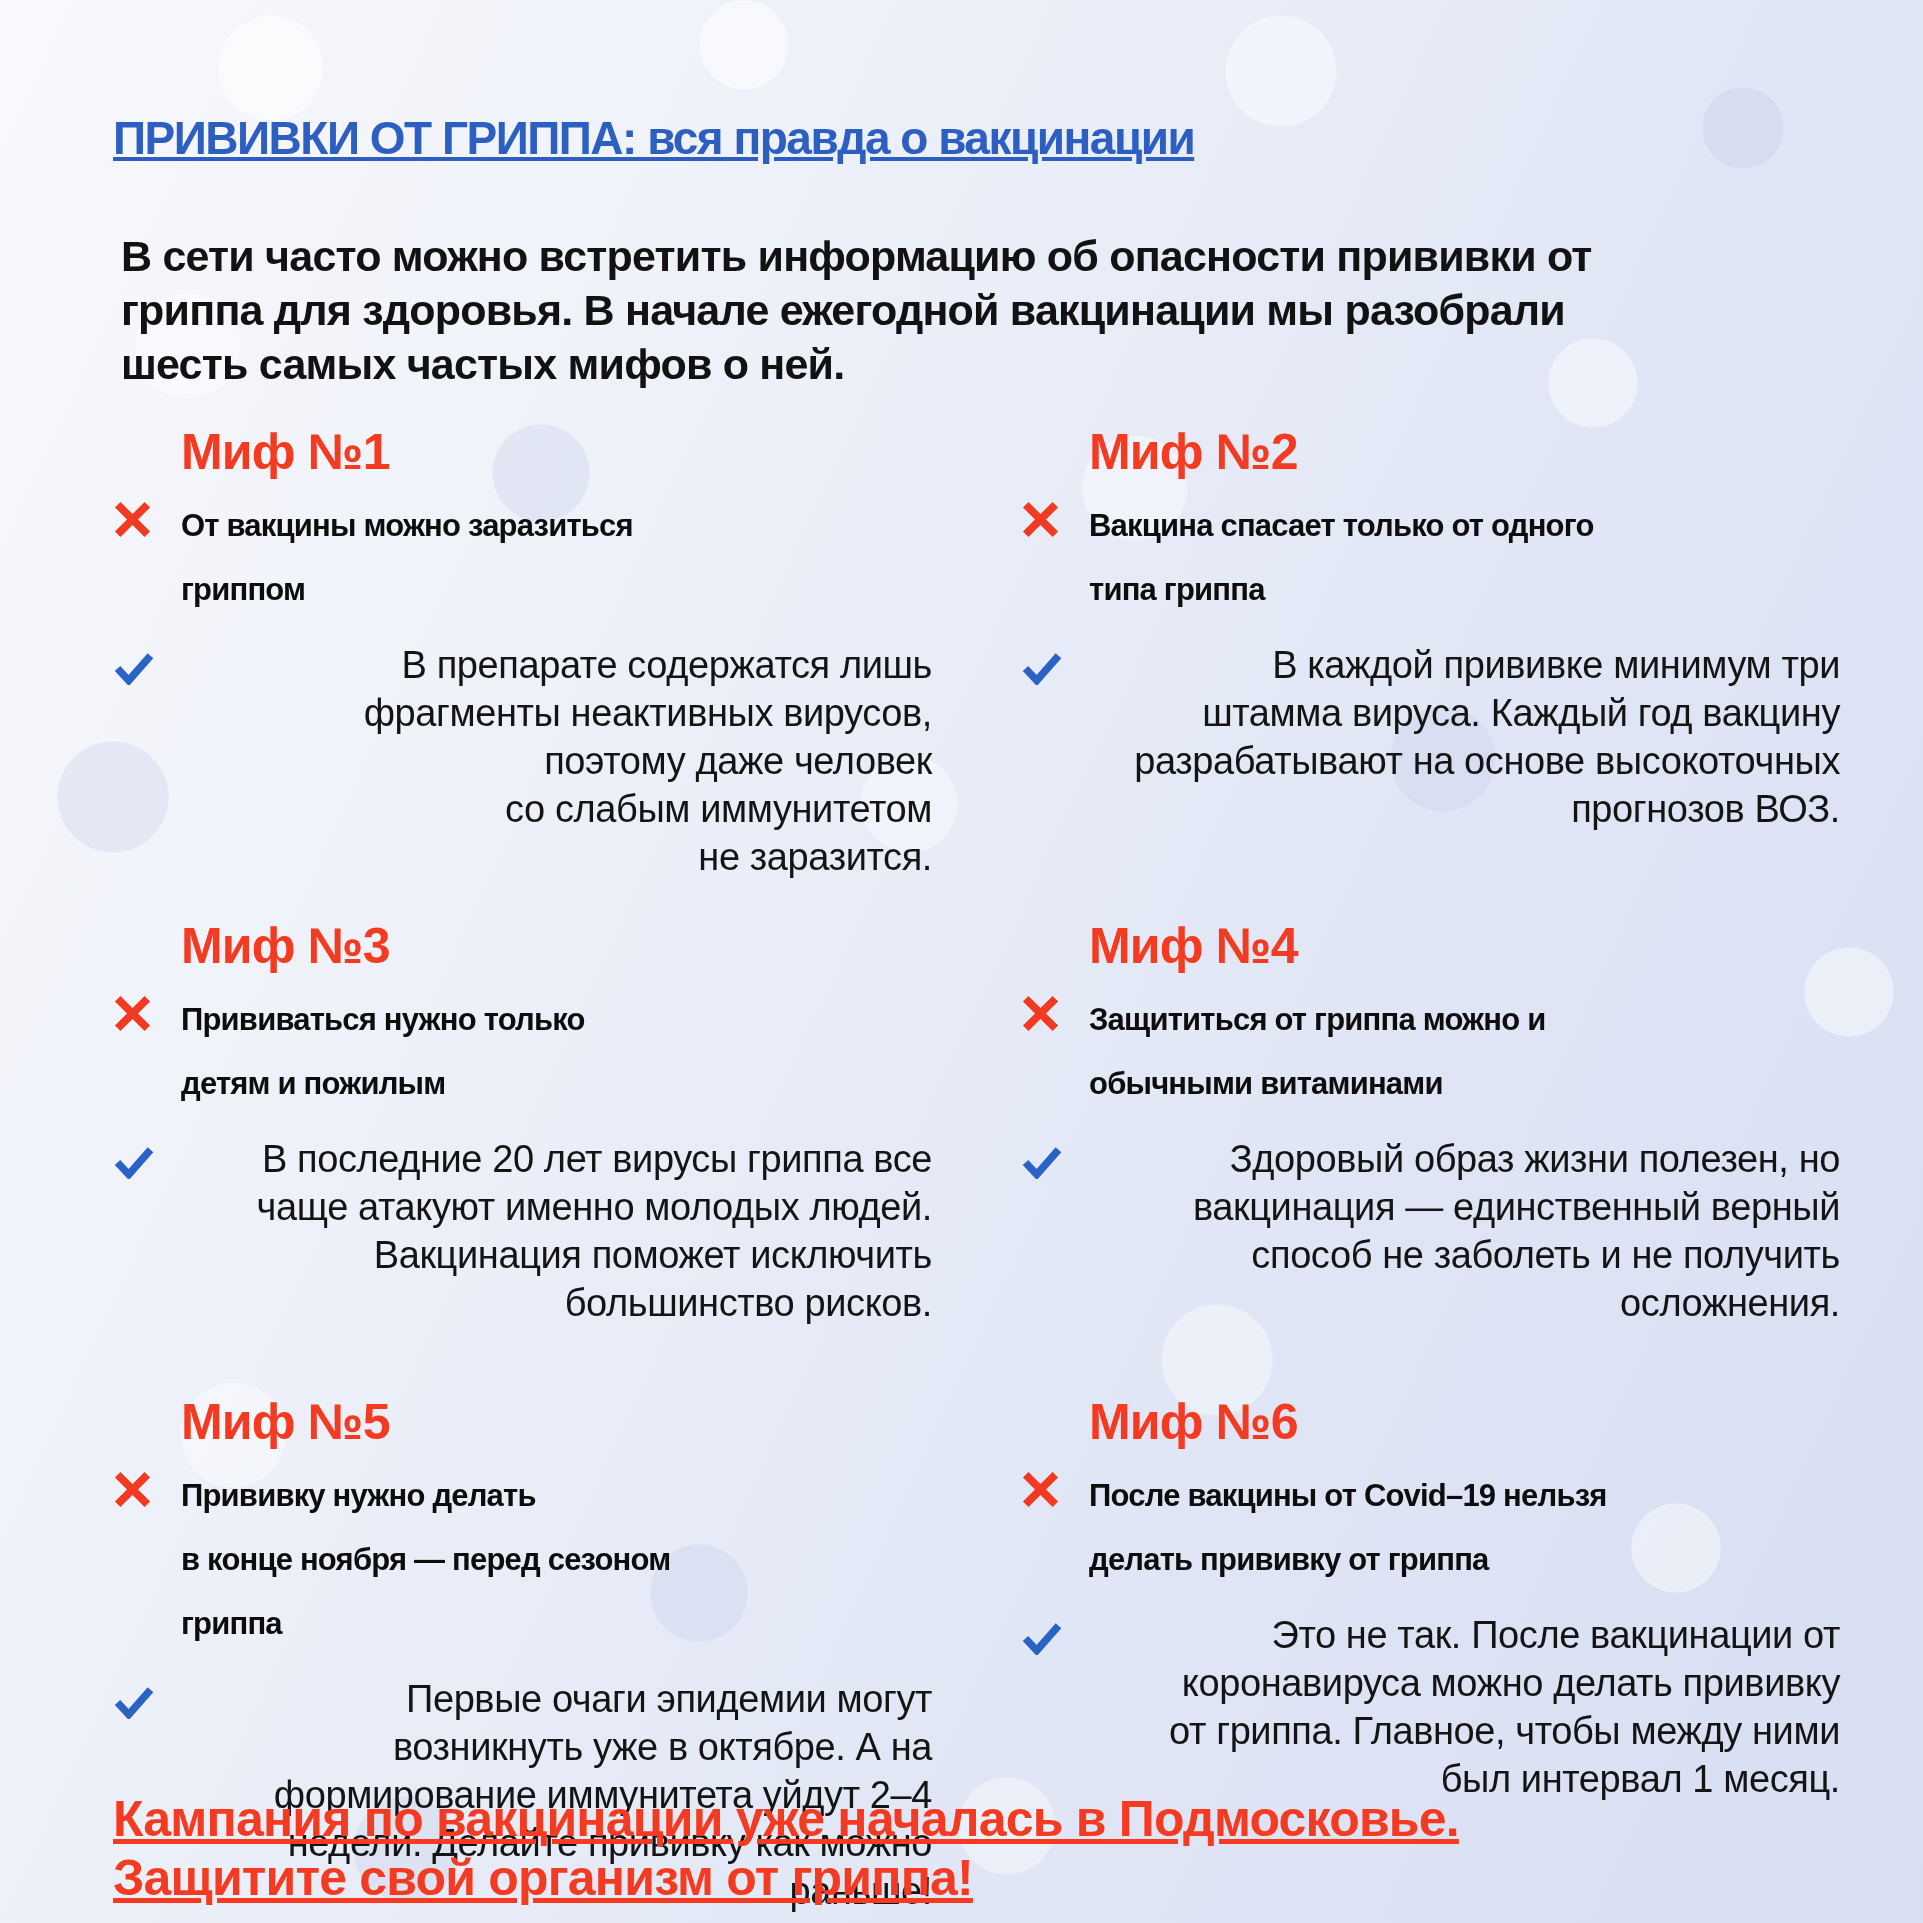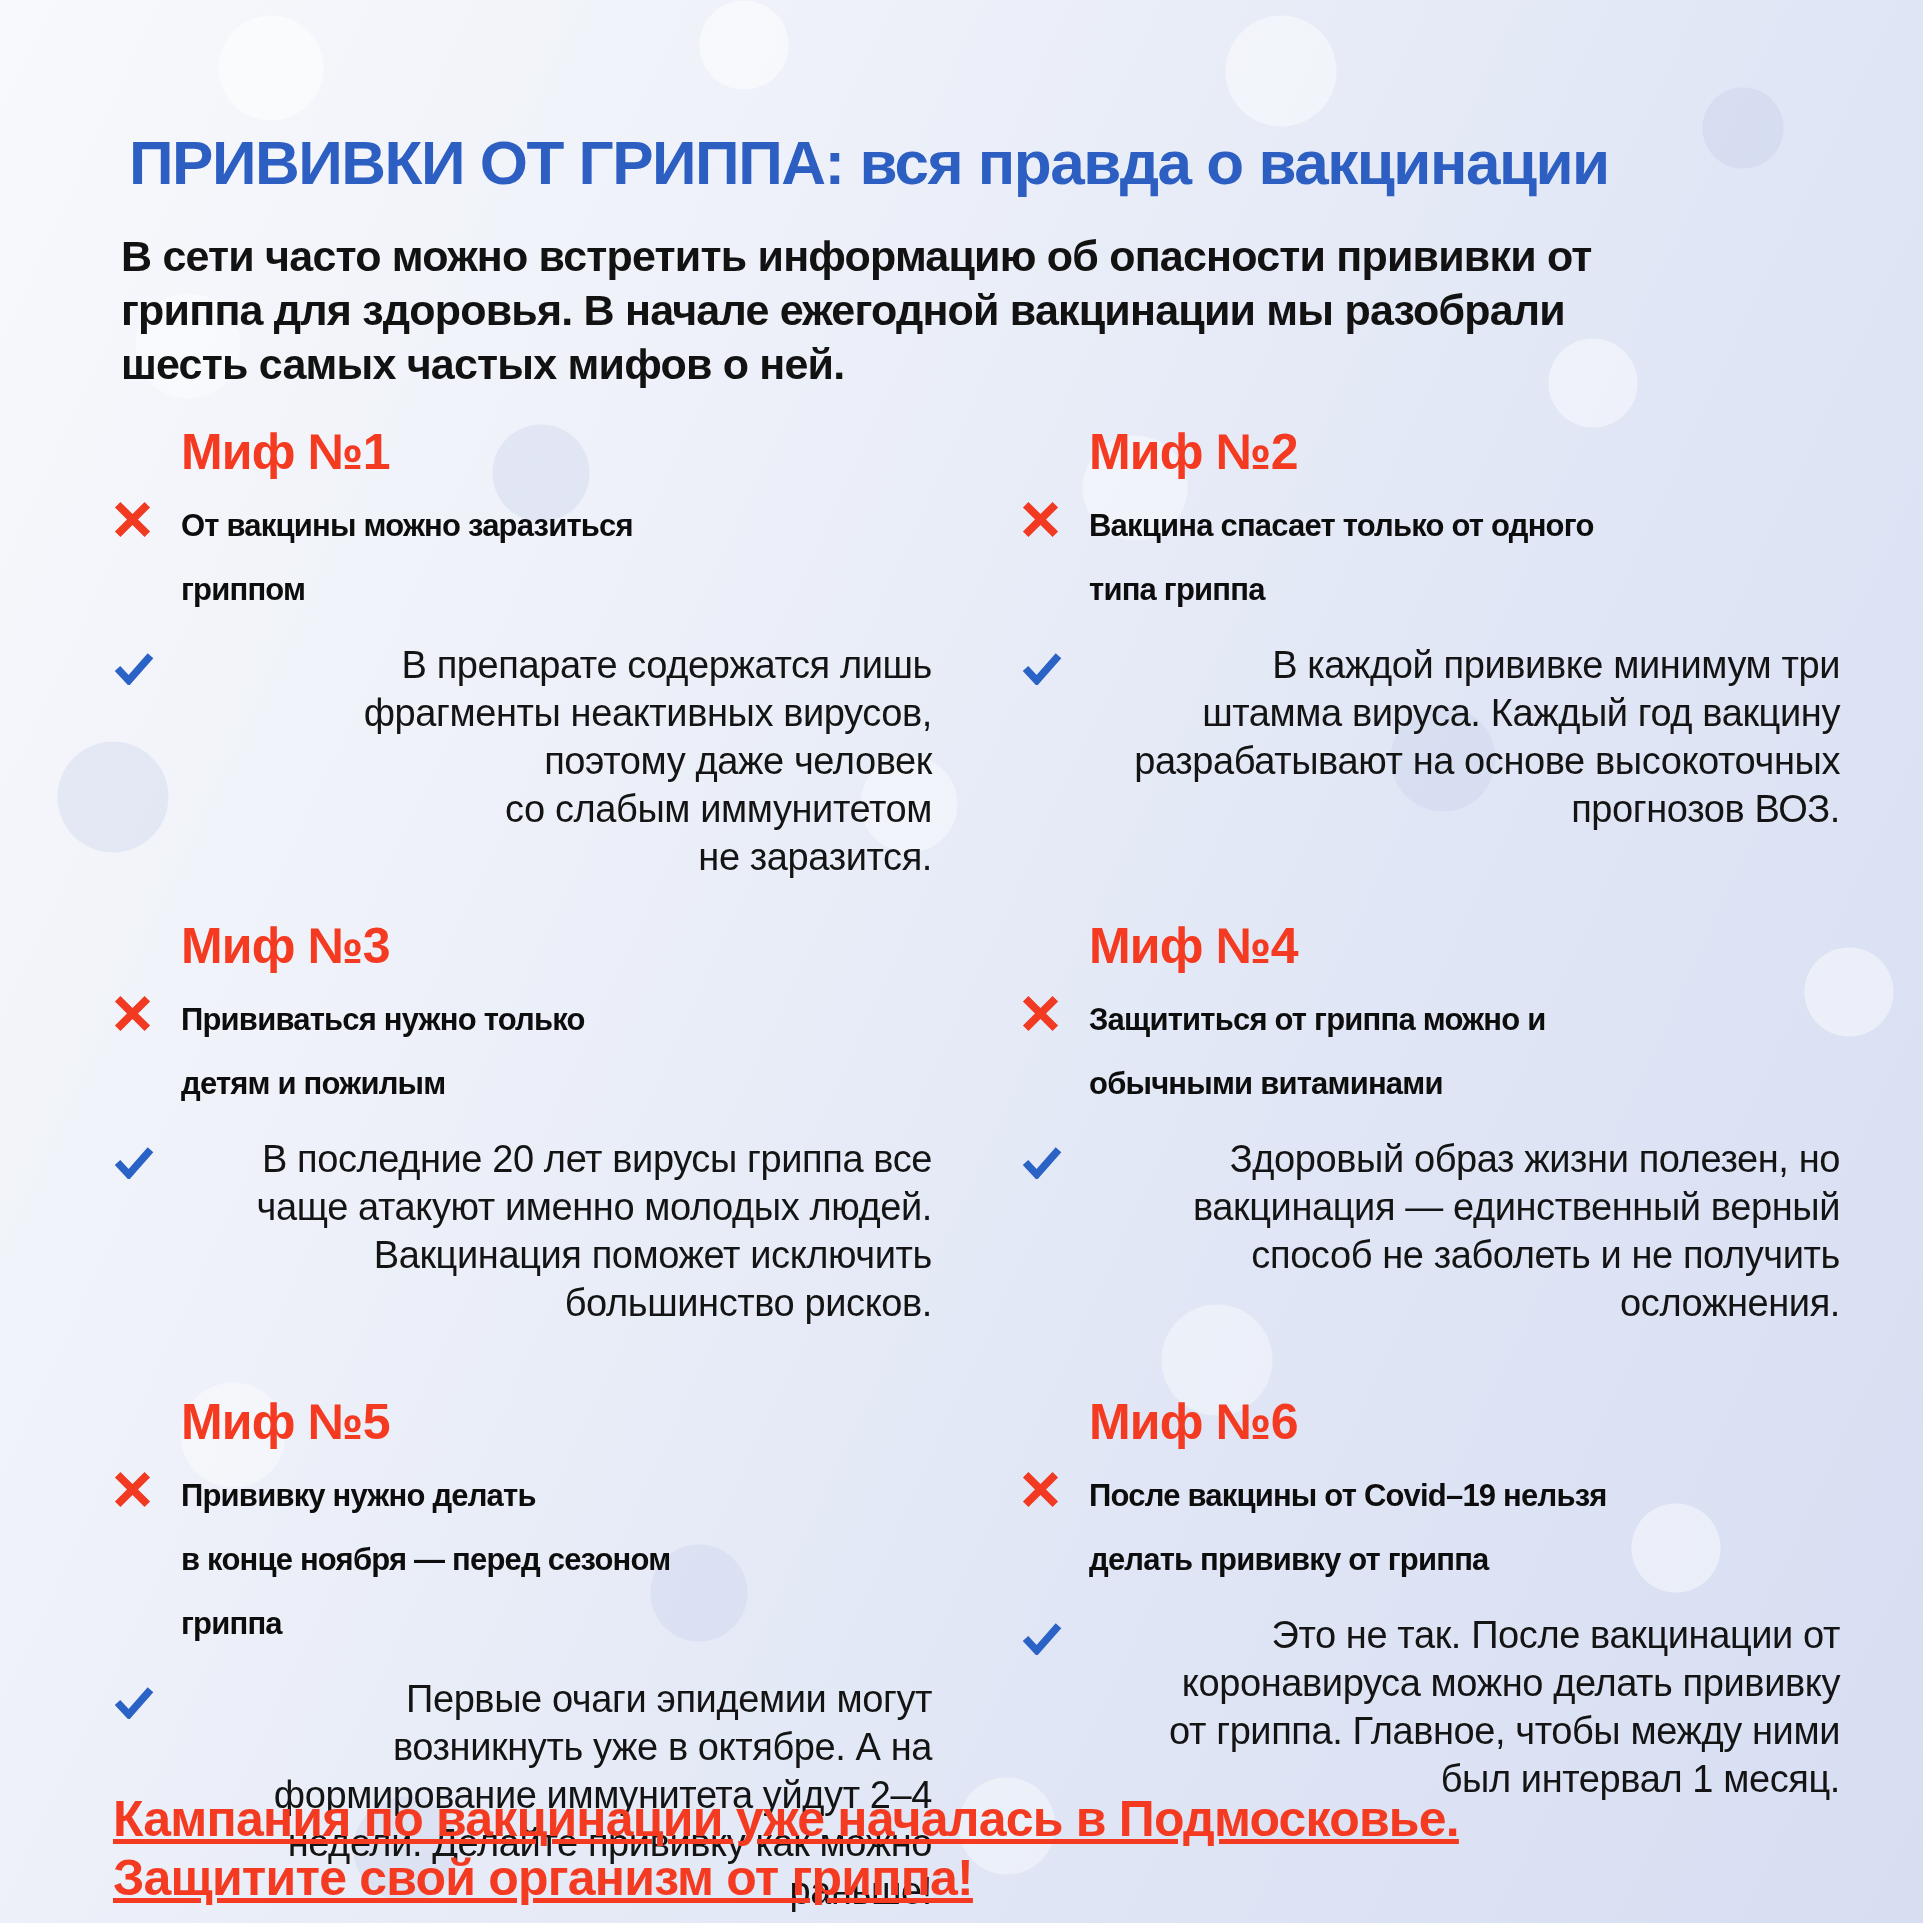--- a/index.html
+++ b/index.html
@@ -28,22 +28,22 @@
       linear-gradient(115deg, #f8f9fc 0%, #eef1f9 30%, #e0e6f5 65%, #d7def2 100%);
   }
   .preline{white-space:pre-line;}
 
   
   .brand{position:absolute; top:25px; left:44px; display:flex; align-items:flex-start; gap:27px;}
   .brand svg{display:block;}
   .brand-name{margin:0; padding-top:4.5px; font-size:23px; line-height:30px; font-weight:400; color:#1d1d1d; letter-spacing:-0.3px;}
 
   
-  .title{position:absolute; top:114px; left:113px; margin:16px; font-size:62px; line-height:1.05;
-         font-weight:700; color:#2d5fc2; letter-spacing:-1.5px;}
+  .title{position:absolute; top:114px; left:113px; margin:0; font-size:46px; line-height:1.05;
+         font-weight:700; color:#2d5fc2; letter-spacing:-1.5px;text-decoration:underline;}
   .intro{position:absolute; top:221px; left:113px; width:1706px; margin:8px;
          font-size:43px; line-height:54px; font-weight:700; color:#121212; letter-spacing:-0.8px;}
 
   
   .myths{position:absolute; top:421px; left:113px; display:grid;
          grid-template-columns:887px 819px; grid-template-rows:473px 455px auto;gap:21px;}
   .myth{position:relative;}
   .myth-num{margin:6px 0 16.5px 68px; font-size:50px; line-height:1; font-weight:700; color:#f43b22; letter-spacing:-0.8px;}
   .row{display:flex; align-items:flex-start;}
   .icon{flex:0 0 68px; display:flex; justify-content:flex-start;}

